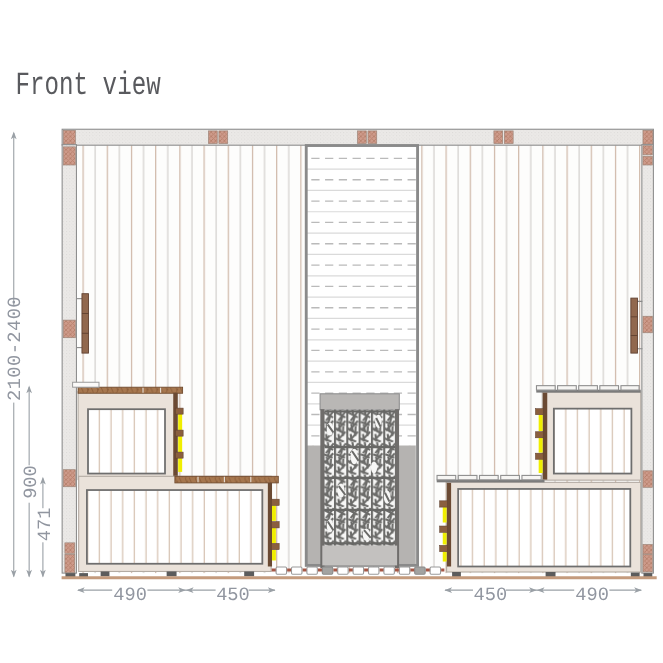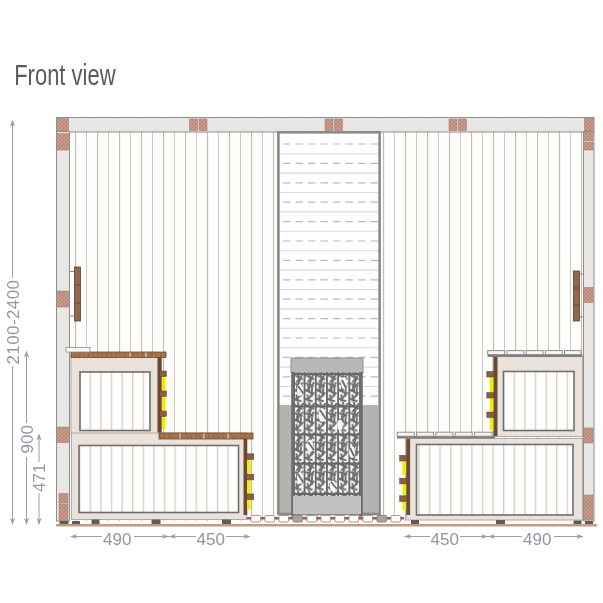--- a/index.html
+++ b/index.html
@@ -1,16 +1,16 @@
 <!DOCTYPE html>
 <html><head>
 <meta charset="utf-8">
 <style>
 html,body{margin:0;padding:0;background:#ffffff;}
-#page{position:relative;width:603px;height:603px;background:#ffffff;font-family:Liberation Sans, sans-serif;}
+#page{position:relative;width:603px;height:603px;background:#ffffff;font-family:Liberation Mono, monospace;}
 svg{position:absolute;left:0;top:0;}
 </style>
 </head>
 <body>
 <div id="page">
 <svg width="603" height="603" viewBox="0 0 603 603">
 <defs>
 <pattern id="st" width="3" height="3" patternUnits="userSpaceOnUse">
  <rect width="3" height="3" fill="#ebe9e7"></rect>
  <rect x="0" y="0" width="0.9" height="0.9" fill="#dcdad8"></rect>

